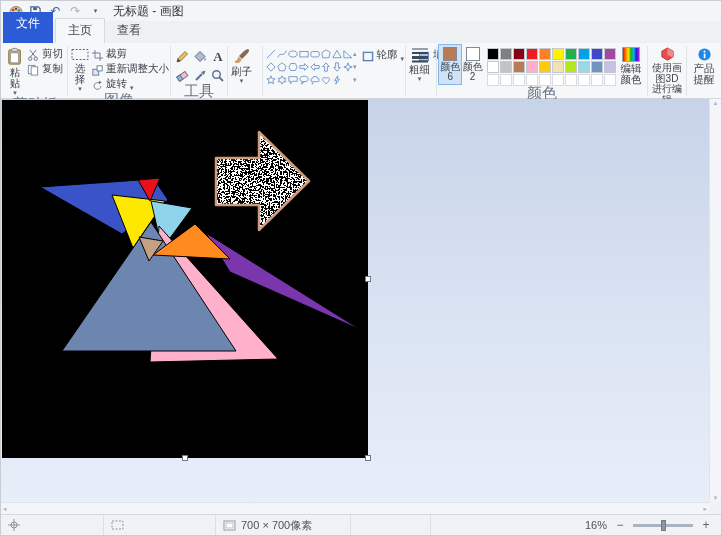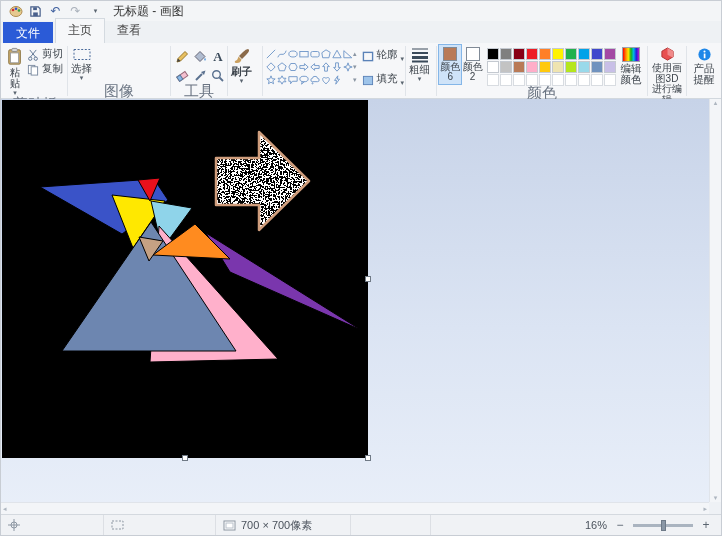--- a/index.html
+++ b/index.html
@@ -9,41 +9,41 @@
   
   .titlebar{height:20px;display:flex;align-items:center;gap:3px;padding:0 6px;background:#f3f5f7;flex:0 0 auto;}
   .qatbtn{width:17px;height:17px;display:flex;align-items:center;justify-content:center;font-size:12px;color:#3e5f9e;}
   .qatbtn.disabled{color:#a9b1bb;}
   .chevtiny{font-size:7px;color:#5a6570;}
   .wtitle{font-size:12px;color:#333;margin-left:6px;}
 
   
   .tabrow{height:22px;display:flex;align-items:flex-end;background:#eef1f4;padding-left:2px;flex:0 0 auto;}
   .tab{padding:3px 12px 4px;font-size:12px;color:#444;}
-  .tab.file{background:#2b5bd7;color:#fff;padding:3px 13px 1px;margin-right:2px;}
+  .tab.file{background:#2b5bd7;color:#fff;padding:3px 13px 11px;margin-right:2px;}
   .tab.active{background:#f6f7f9;border:1px solid #d4dae0;border-bottom:none;}
 
   
   .ribbon{height:56px;box-sizing:border-box;display:flex;background:#f6f7f9;border-bottom:1px solid #d2d8de;padding:1px 0 0 2px;flex:0 0 auto;}
   .rgroup{display:flex;flex-direction:column;padding:1px 2px 0;box-sizing:border-box;}
   .rgroup .content{flex:1;display:flex;align-items:flex-start;}
   .glabel{height:13px;font-size:15px;color:#6a7482;text-align:center;line-height:12px;white-space:nowrap;}
   .rsep{width:1px;background:#e0e4e9;margin:2px 0;flex:0 0 auto;}
   .bigbtn{display:flex;flex-direction:column;align-items:center;gap:1px;padding:2px 1px;font-size:10.5px;color:#3c434b;line-height:11px;text-align:center;}
   .smallbtn{display:flex;align-items:flex-end;gap:3px;height:14px;font-size:10.5px;color:#3c434b;padding:0 2px;white-space:nowrap;}
   .chev{font-size:7px;color:#5a6570;line-height:6px;}
   .vcol{display:flex;flex-direction:column;gap:1px;padding-top:2px;}
   .toolgrid{display:grid;grid-template-columns:repeat(3,18px);grid-auto-rows:19px;padding-top:2px;}
   .toolbtn{display:flex;align-items:center;justify-content:center;}
   .shape-grid{display:grid;grid-template-columns:repeat(8,11px);grid-auto-rows:13px;padding-top:2px;}
   .shape-cell{display:flex;align-items:center;justify-content:center;}
   .shape-cell svg{width:10px;height:10px;}
   .shape-cell svg *{stroke:#6f96c8;fill:none;stroke-width:1.1px;}
   .shape-scroll{width:9px;display:flex;flex-direction:column;align-items:center;padding-top:2px;color:#8a95a2;font-size:7px;line-height:13px;}
-  .outfill{display:flex;flex-direction:column;gap:10px;margin-left:3px;padding-top:3px;}
+  .outfill{display:flex;flex-direction:row;gap:10px;margin-left:3px;padding-top:3px;}
   .swatchbtn{width:24px;display:flex;flex-direction:column;align-items:center;gap:1px;padding:2px 0;font-size:10px;line-height:10px;text-align:center;color:#3c434b;}
   .swatchbtn.selected{background:#cfe3f8;outline:1px solid #84b6e8;}
   .sw{width:14px;height:14px;border:1px solid #808a96;box-sizing:border-box;}
   .palette{padding-top:3px;margin-left:3px;}
   .pal-row{display:flex;}
   .pal-cell{width:12px;height:12px;border:1px solid #c4c9d0;margin:0 1px 1px 0;box-sizing:border-box;}
   .pal-cell.empty{background:#fff;border-color:#d8dce1;}
   .rainbow{width:16px;height:13px;border:1px solid #9aa2ac;background:linear-gradient(90deg,#f00,#ff8000,#ffe800,#18b018,#00b8e8,#2020e0,#b818c8);}
 
   
@@ -141,20 +141,44 @@
 
     <div class="rgroup" style="width:102px">
       <div class="content">
         <div class="bigbtn">
           <svg class="ic" width="18" height="15" viewBox="0 0 18 14">
               <rect x="1" y="2" width="16" height="10" fill="none" stroke="#4a6a9a" stroke-dasharray="2 1.6"></rect>
             </svg>
           <span>选择</span>
           <span class="chev">▾</span>
         </div>
+        <div class="vcol">
+          <div class="smallbtn">
+            <svg class="ic" width="11" height="11" viewBox="0 0 13 13">
+                <path d="M3.5,0 v9.5 h9.5" fill="none" stroke="#5a718f"></path>
+                <path d="M0,3.5 h9.5 v9.5" fill="none" stroke="#5a718f"></path>
+              </svg>
+            <span>裁剪</span>
+          </div>
+          <div class="smallbtn">
+            <svg class="ic" width="11" height="11" viewBox="0 0 13 13">
+                <rect x="1" y="5" width="7" height="7" fill="#dce8f4" stroke="#5a718f"></rect>
+                <rect x="6" y="1" width="6" height="6" fill="#fff" stroke="#5a718f"></rect>
+              </svg>
+            <span>重新调整大小</span>
+          </div>
+          <div class="smallbtn">
+            <svg class="ic" width="11" height="11" viewBox="0 0 13 13">
+                <path d="M10.5,7 a4,4 0 1 1 -2,-3.4" fill="none" stroke="#5a718f"></path>
+                <polygon points="8,1 11.5,2.8 8.5,5" fill="#5a718f"></polygon>
+              </svg>
+            <span>旋转</span>
+            <span class="chev">▾</span>
+          </div>
+        </div>
       </div>
       <div class="glabel">图像</div>
     </div>
     <div class="rsep"></div>
 
     <div class="rgroup" style="width:56px">
       <div class="content">
         <div class="toolgrid">
           <div class="toolbtn">
             <svg class="ic" width="14" height="14" viewBox="0 0 14 14">
@@ -192,21 +216,21 @@
               </svg>
           </div>
         </div>
       </div>
       <div class="glabel">工具</div>
     </div>
     <div class="rsep"></div>
 
     <div class="rgroup" style="width:34px">
       <div class="content" style="align-items:stretch;">
-        <div class="bigbtn" style="justify-content:flex-start;font-weight:bold;">
+        <div class="bigbtn" style="justify-content:flex-start;">
           <svg class="ic" width="18" height="18" viewBox="0 0 18 18">
               <path d="M15,2 q3,1 -2,6 l-4,4 -3,-3 4,-4 q3,-3 5,-3z" fill="#8a6a4a"></path>
               <path d="M5.5,9.5 l3,3 q-1,3.5 -4.5,3.5 q-3,0 -2,-2 q2.5,-0.5 3.5,-4.5z" fill="#caa060"></path>
             </svg>
           <span>刷子</span>
           <span class="chev">▾</span>
         </div>
       </div>
     </div>
     <div class="rsep"></div>

